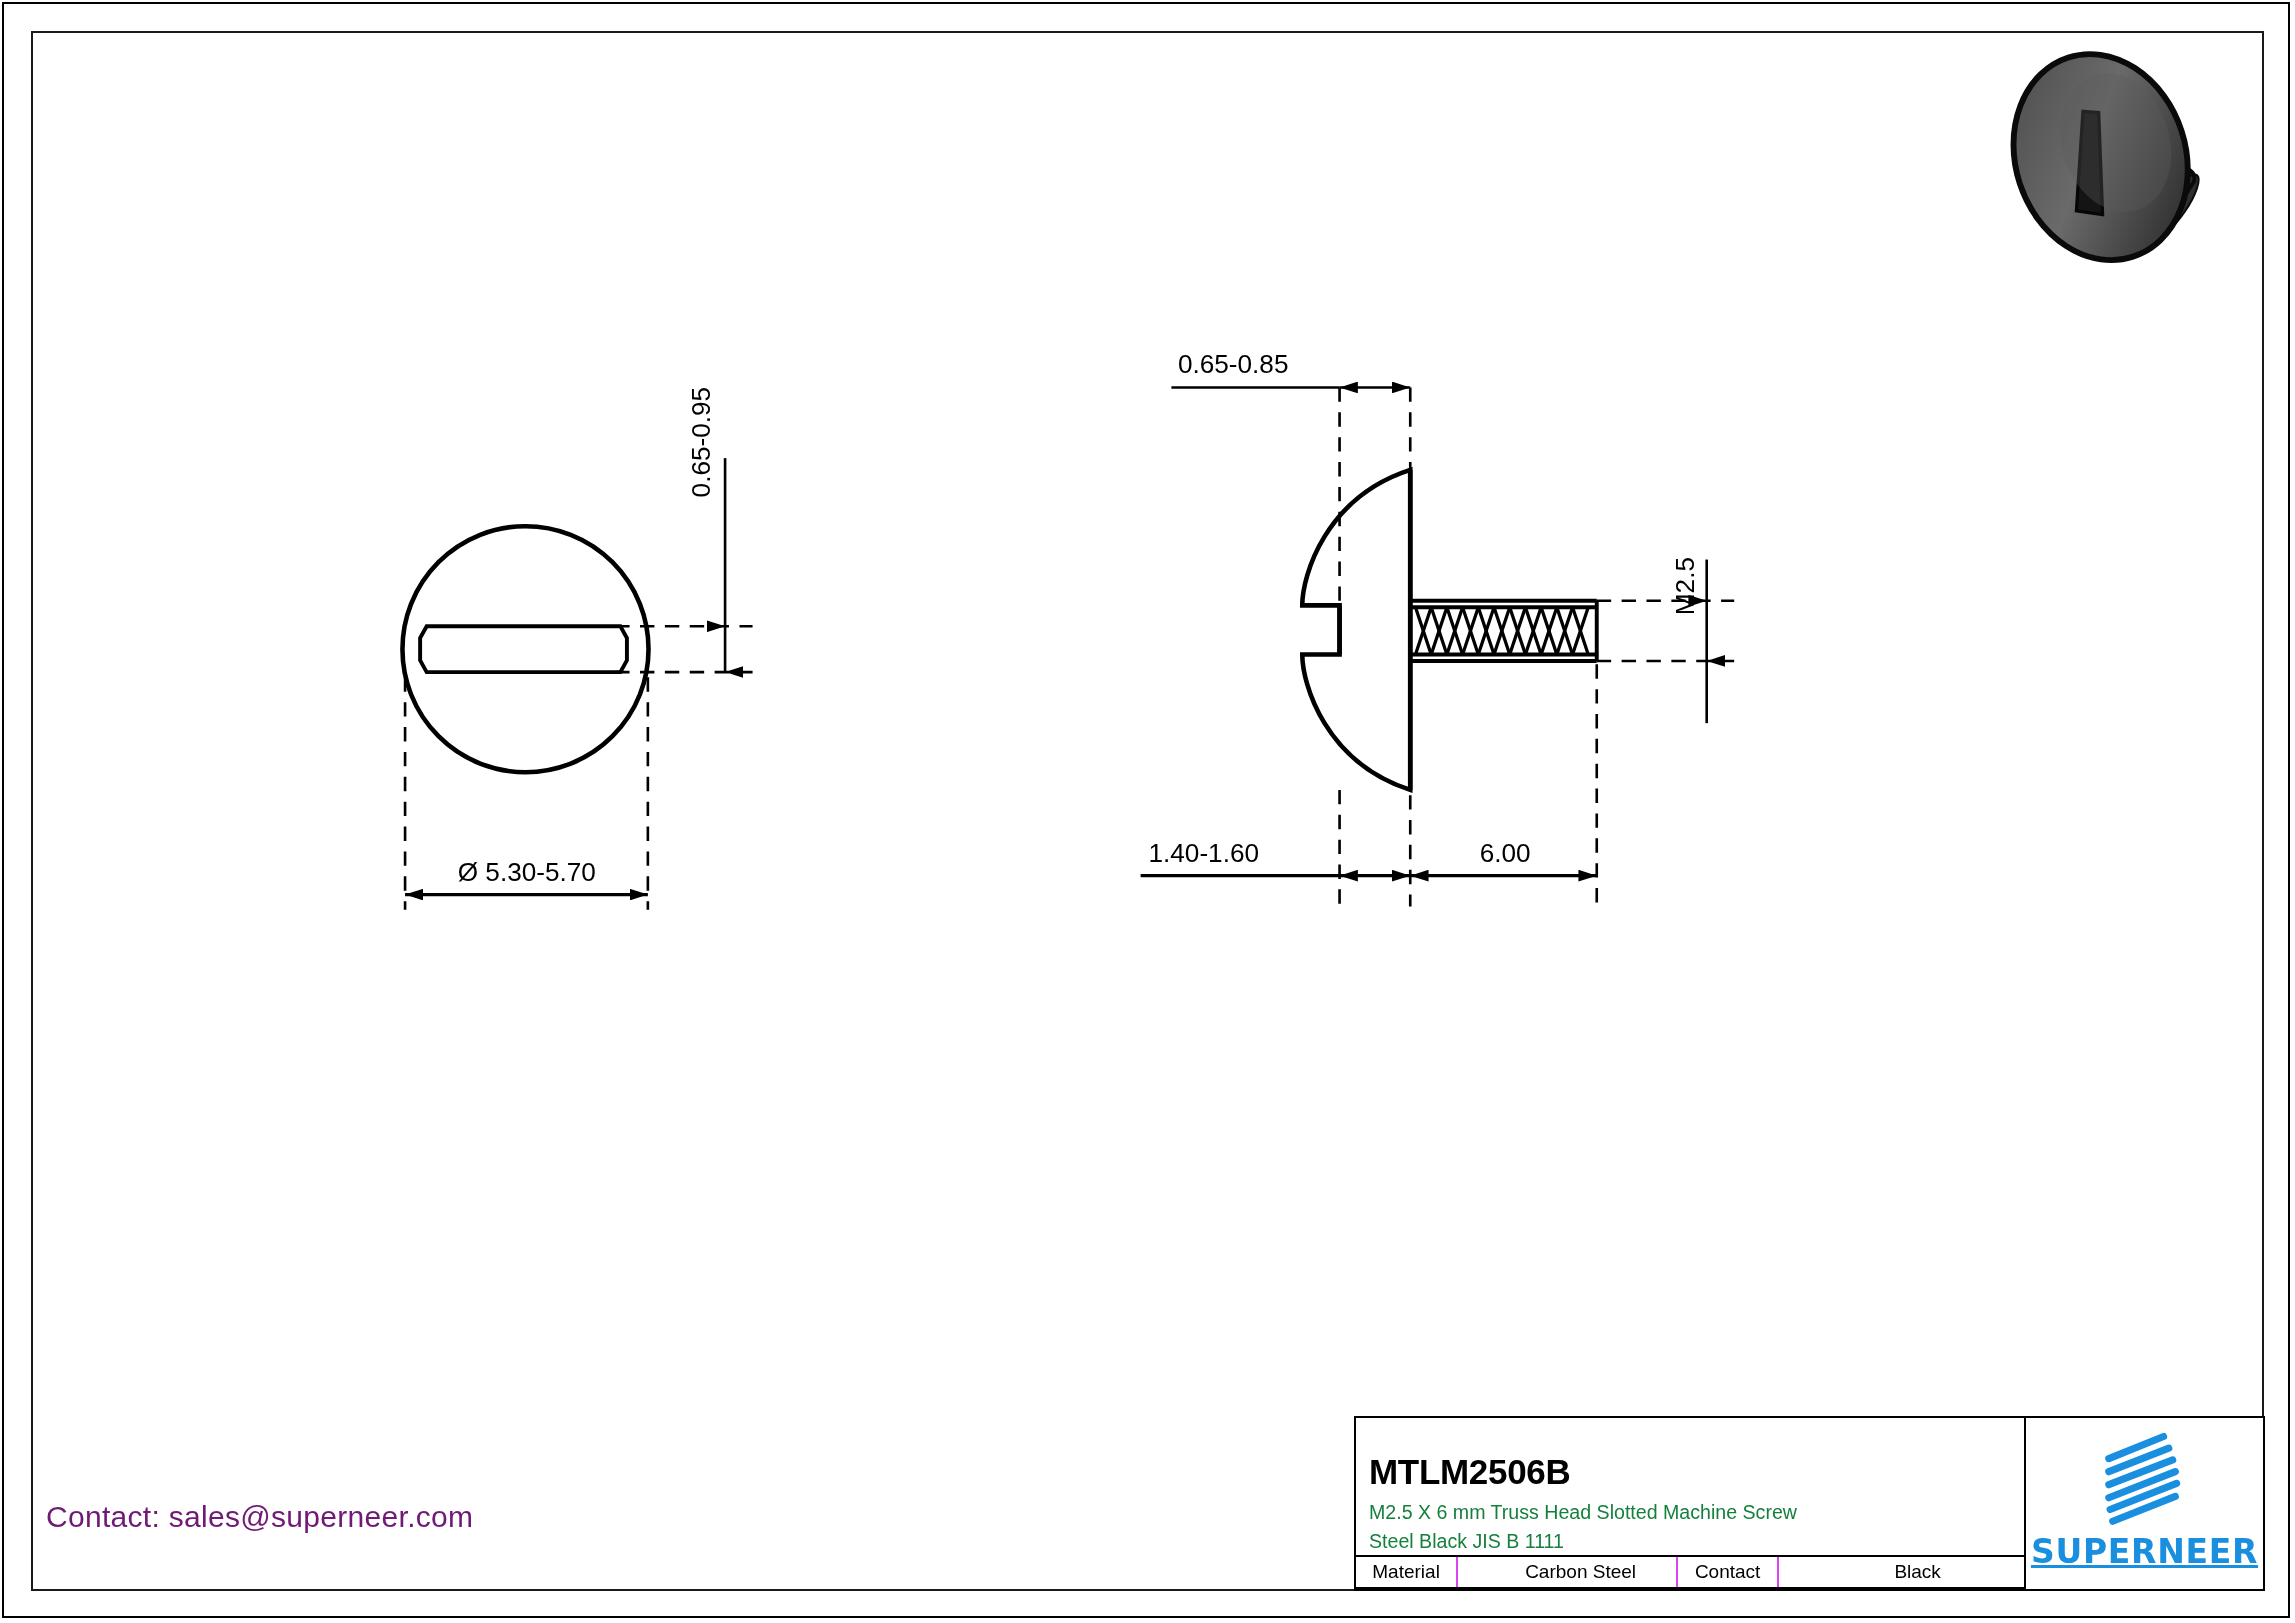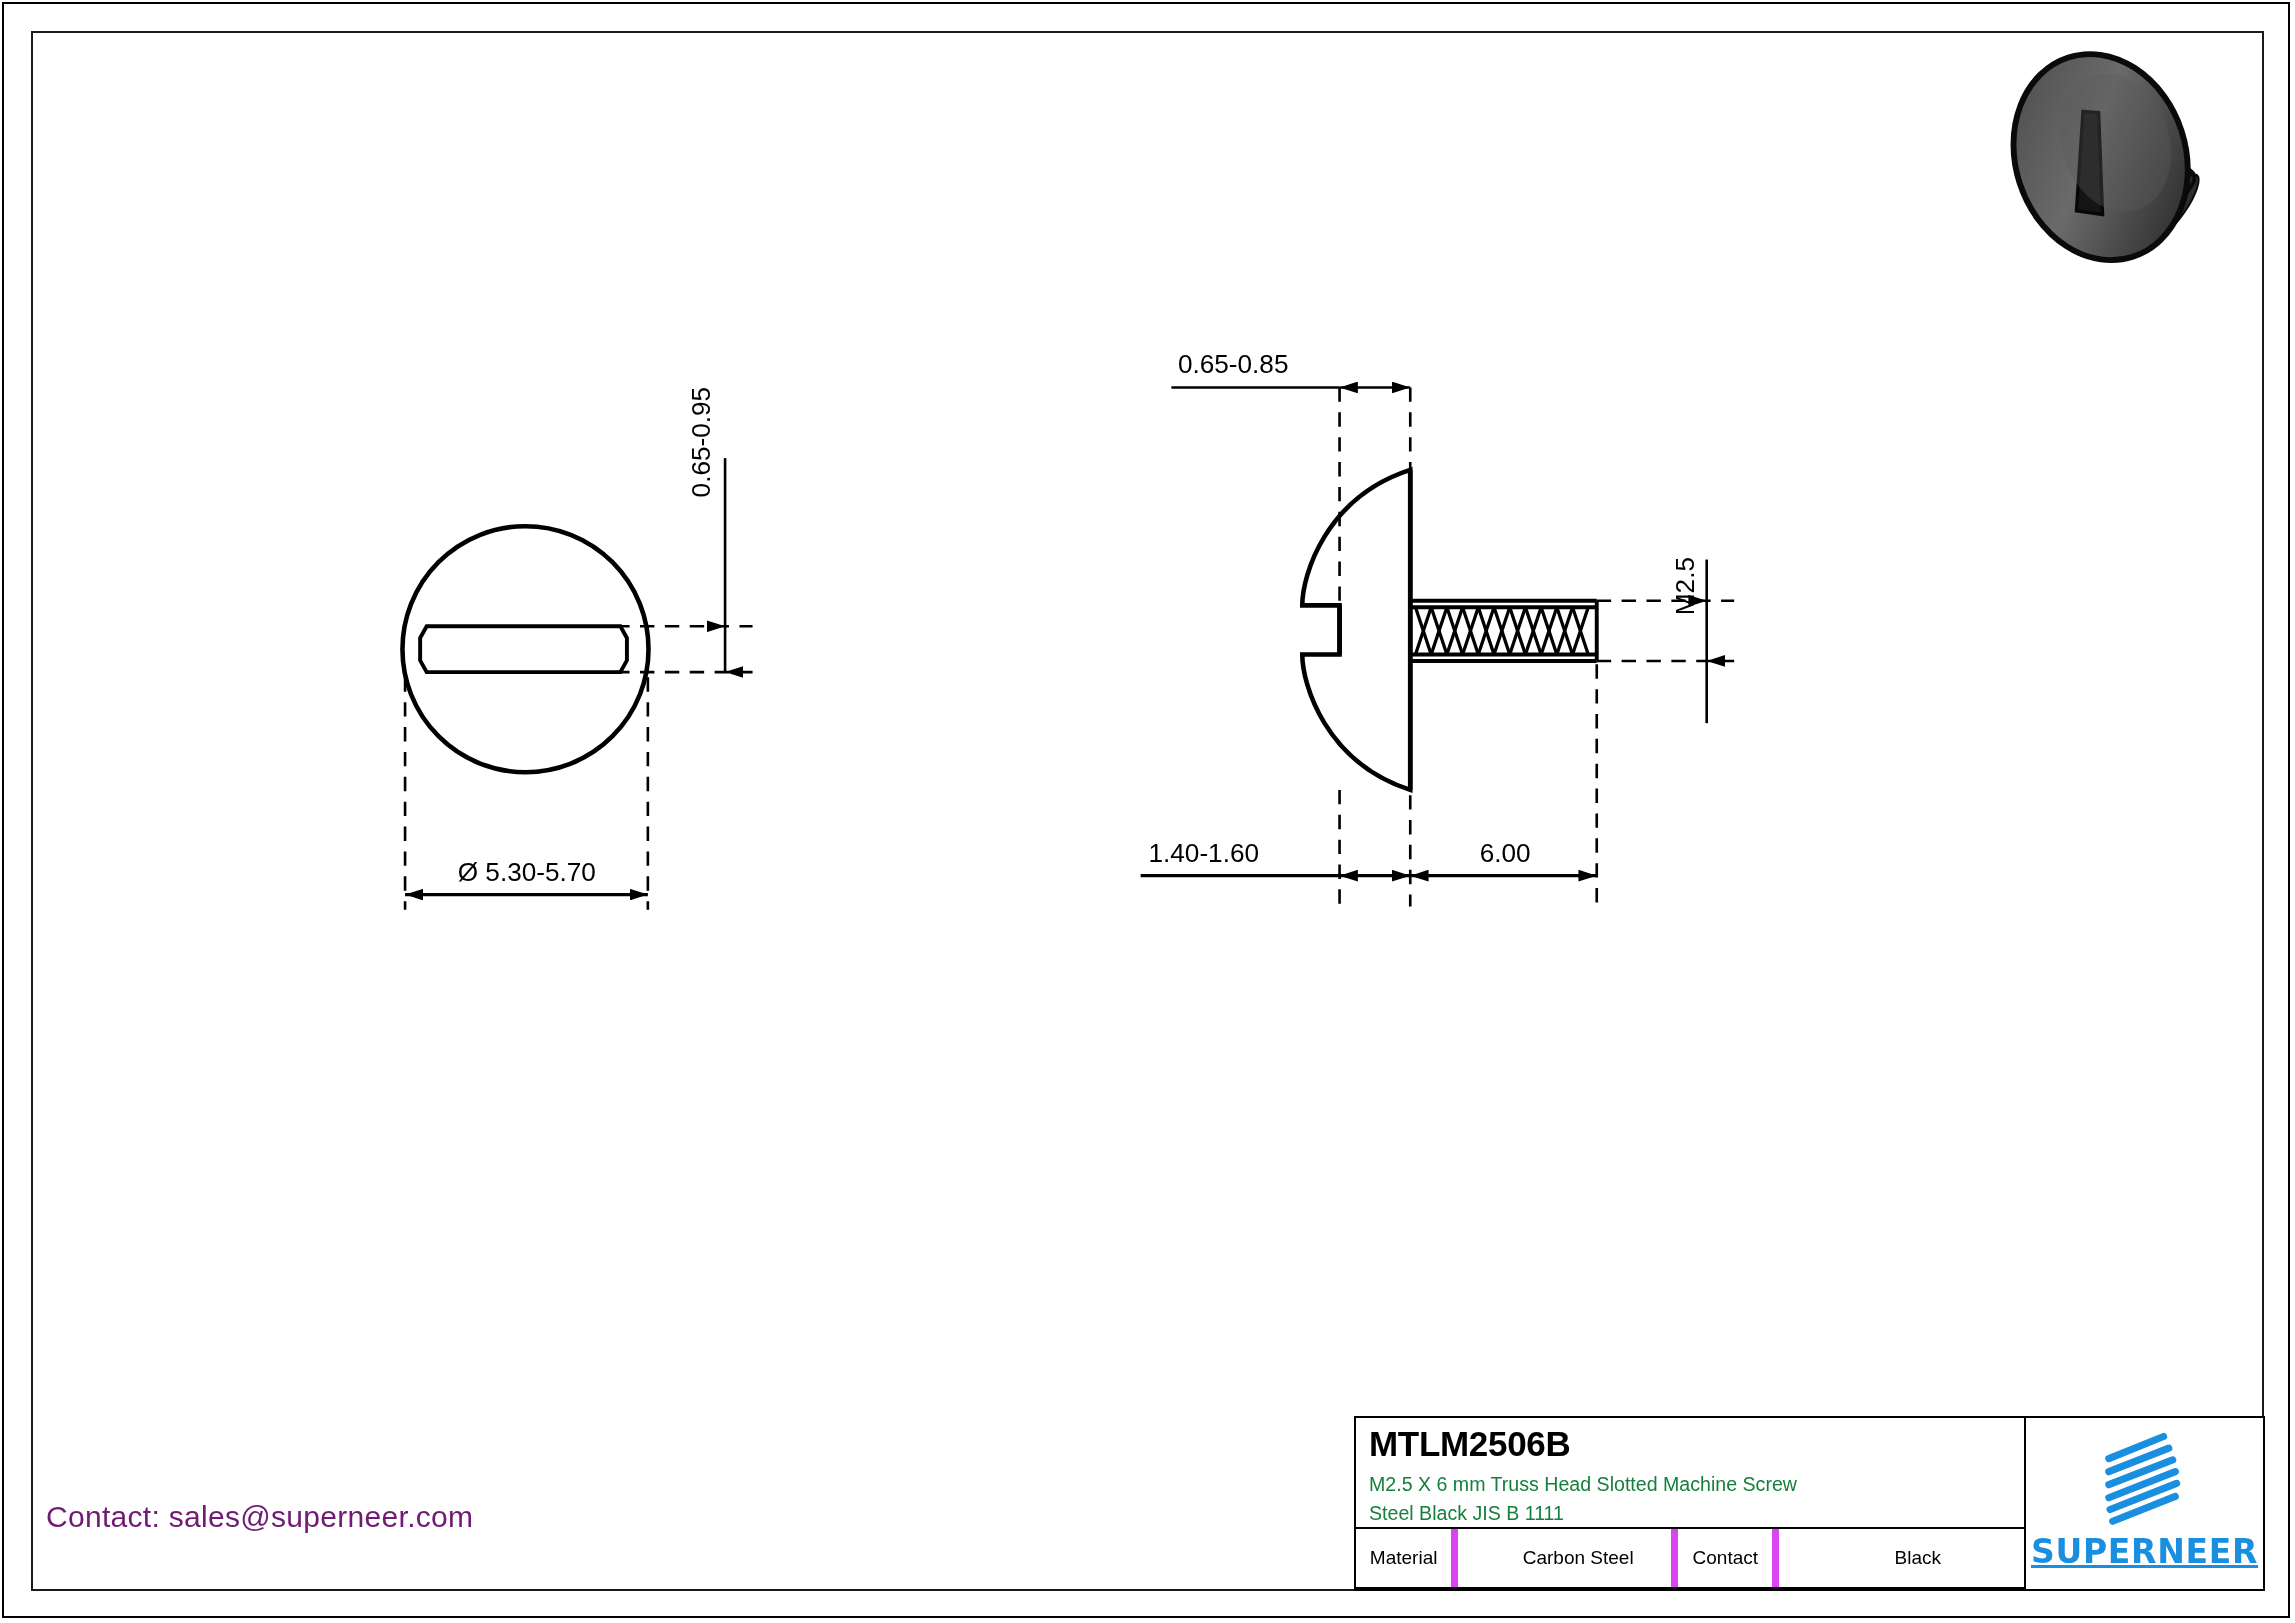--- a/index.html
+++ b/index.html
@@ -65,20 +65,21 @@
     border-right: 2.6px solid #000000;
     box-sizing: border-box;
     display: flex;
     flex-direction: column;
   }
   .tb-desc {
     flex: 0 0 109px;
     border-bottom: 2.6px solid #000000;
     box-sizing: border-box;
     padding: 7.9px 0 0 13px;
+    margin-top: 28px;
   }
   .tb-partno {
     font-size: 35px;
     font-weight: bold;
     letter-spacing: -0.3px;
     line-height: 1.0;
     color: #000;
     white-space: nowrap;
   }
   .tb-line1, .tb-line2 {
@@ -96,21 +97,21 @@
     box-sizing: border-box;
   }
   .tb-row.top { border-bottom: 2.6px solid #000000; }
   .tb-cell {
     display: flex;
     align-items: center;
     justify-content: center;
     font-size: 19px;
     color: #000;
     box-sizing: border-box;
-    border-right: 7px solid #d946ef;
+    border-right: 2px solid #d946ef;
     white-space: nowrap;
   }
   .tb-cell.last { border-right: none; margin-left: 32px; }
   .c-label  { width: 107px; }
   .c-value  { width: 229px; padding-left: 27px; }
   .c-label2 { width: 106px; }
   .c-value2 { width: 223px; }
   .c-weight-val { width: 229px; }
   .c-url { width: 329px; color: #1a8fe0; }
 

